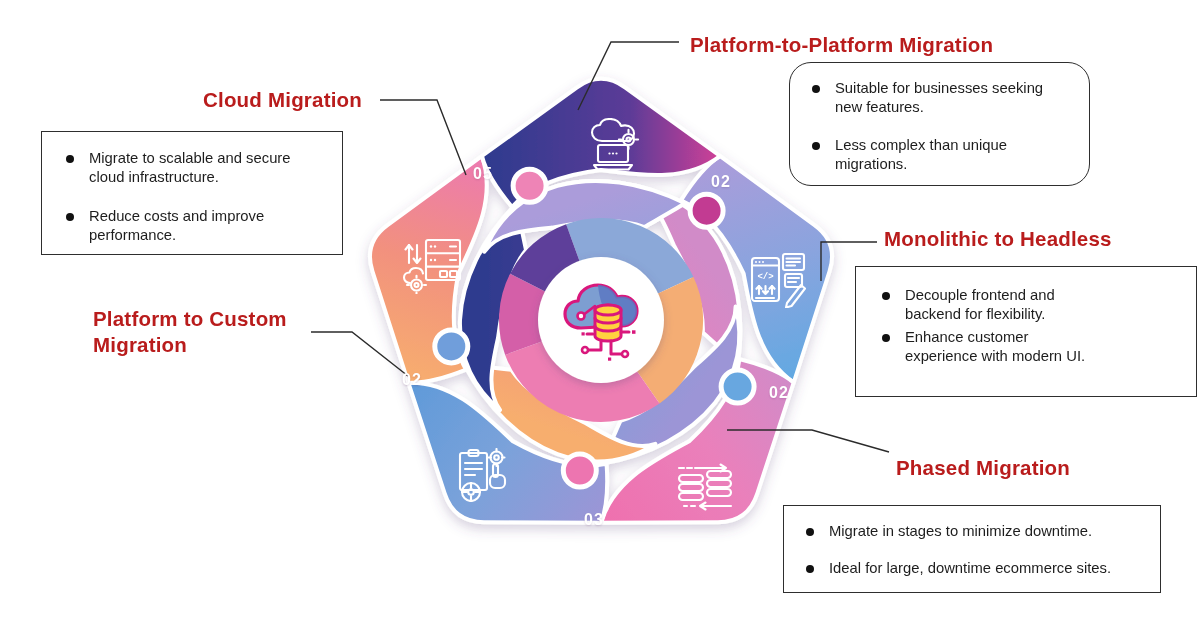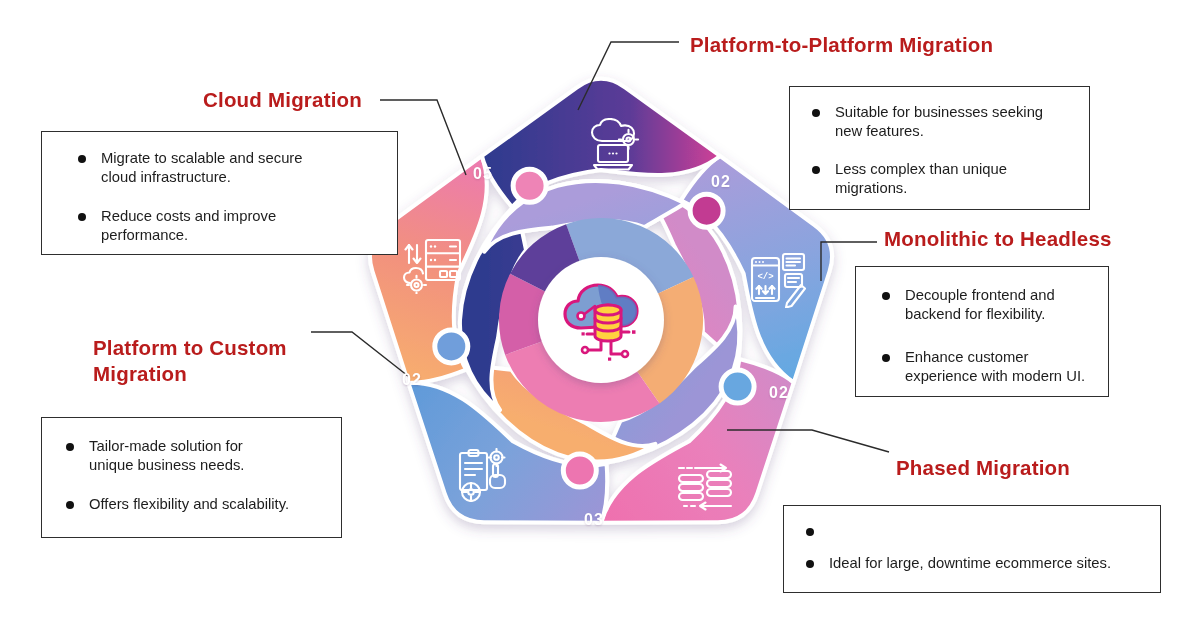--- a/index.html
+++ b/index.html
@@ -228,73 +228,63 @@
 
   <div class="seg-number" style="left:711px;top:173px;">02</div>
   <div class="seg-number" style="left:769px;top:384px;">02</div>
   <div class="seg-number" style="left:584px;top:511px;">03</div>
   <div class="seg-number" style="left:402px;top:371px;">02</div>
   <div class="seg-number" style="left:473px;top:165px;">05</div>
 
   <div class="seg-title" style="left:690px;top:32px;">Platform-to-Platform Migration</div>
   <div class="seg-title" style="left:884px;top:226px;">Monolithic to Headless</div>
   <div class="seg-title" style="left:896px;top:455px;">Phased Migration</div>
-  <div class="seg-title" style="left:93px;top:335px;">Platform to Custom
+  <div class="seg-title" style="left:93px;top:306px;">Platform to Custom
 Migration</div>
   <div class="seg-title" style="left:203px;top:87px;">Cloud Migration</div>
 
-  <div class="info-box" style="left:789px;top:86px;width:301px;height:124px;padding:16px 12px 0 22px;row-gap:19px;">
+  <div class="info-box" style="left:789px;top:62px;width:301px;height:124px;padding:16px 12px 0 22px;row-gap:19px;border-radius:22px;">
     <div class="bullet">
       <span class="dot"></span>
       <span class="bullet-text">Suitable for businesses seeking
 new features.</span>
     </div>
     <div class="bullet">
       <span class="dot"></span>
       <span class="bullet-text">Less complex than unique
 migrations.</span>
     </div>
   </div>
 
-  <div class="info-box" style="left:855px;top:266px;width:254px;height:131px;padding:19px 0 0 26px;row-gap:24px;">
+  <div class="info-box" style="left:855px;top:266px;width:342px;height:131px;padding:19px 0 0 26px;row-gap:4px;">
     <div class="bullet">
       <span class="dot"></span>
       <span class="bullet-text">Decouple frontend and
 backend for flexibility.</span>
     </div>
     <div class="bullet">
       <span class="dot"></span>
       <span class="bullet-text">Enhance customer
 experience with modern UI.</span>
     </div>
   </div>
 
   <div class="info-box" style="left:783px;top:505px;width:378px;height:88px;padding:16px 12px 0 22px;row-gap:18px;">
     <div class="bullet">
       <span class="dot"></span>
+      <span class="bullet-text">Migrate in stages to minimize downtime.</span>
     </div>
     <div class="bullet">
       <span class="dot"></span>
       <span class="bullet-text">Ideal for large, downtime ecommerce sites.</span>
     </div>
   </div>
 
-  <div class="info-box" style="left:41px;top:417px;width:301px;height:121px;padding:19px 12px 0 24px;row-gap:20px;">
-    <div class="bullet">
-      <span class="dot"></span>
-      <span class="bullet-text">Tailor-made solution for
-unique business needs.</span>
-    </div>
-    <div class="bullet">
-      <span class="dot"></span>
-      <span class="bullet-text">Offers flexibility and scalability.</span>
-    </div>
-  </div>
-
-  <div class="info-box" style="left:41px;top:131px;width:357px;height:124px;padding:17px 12px 0 36px;row-gap:20px;">
+
+  <div class="info-box" style="left:41px;top:131px;width:302px;height:124px;padding:17px 12px 0 24px;row-gap:20px;">
     <div class="bullet">
       <span class="dot"></span>
       <span class="bullet-text">Migrate to scalable and secure
 cloud infrastructure.</span>
     </div>
     <div class="bullet">
       <span class="dot"></span>
       <span class="bullet-text">Reduce costs and improve
 performance.</span>
     </div>

